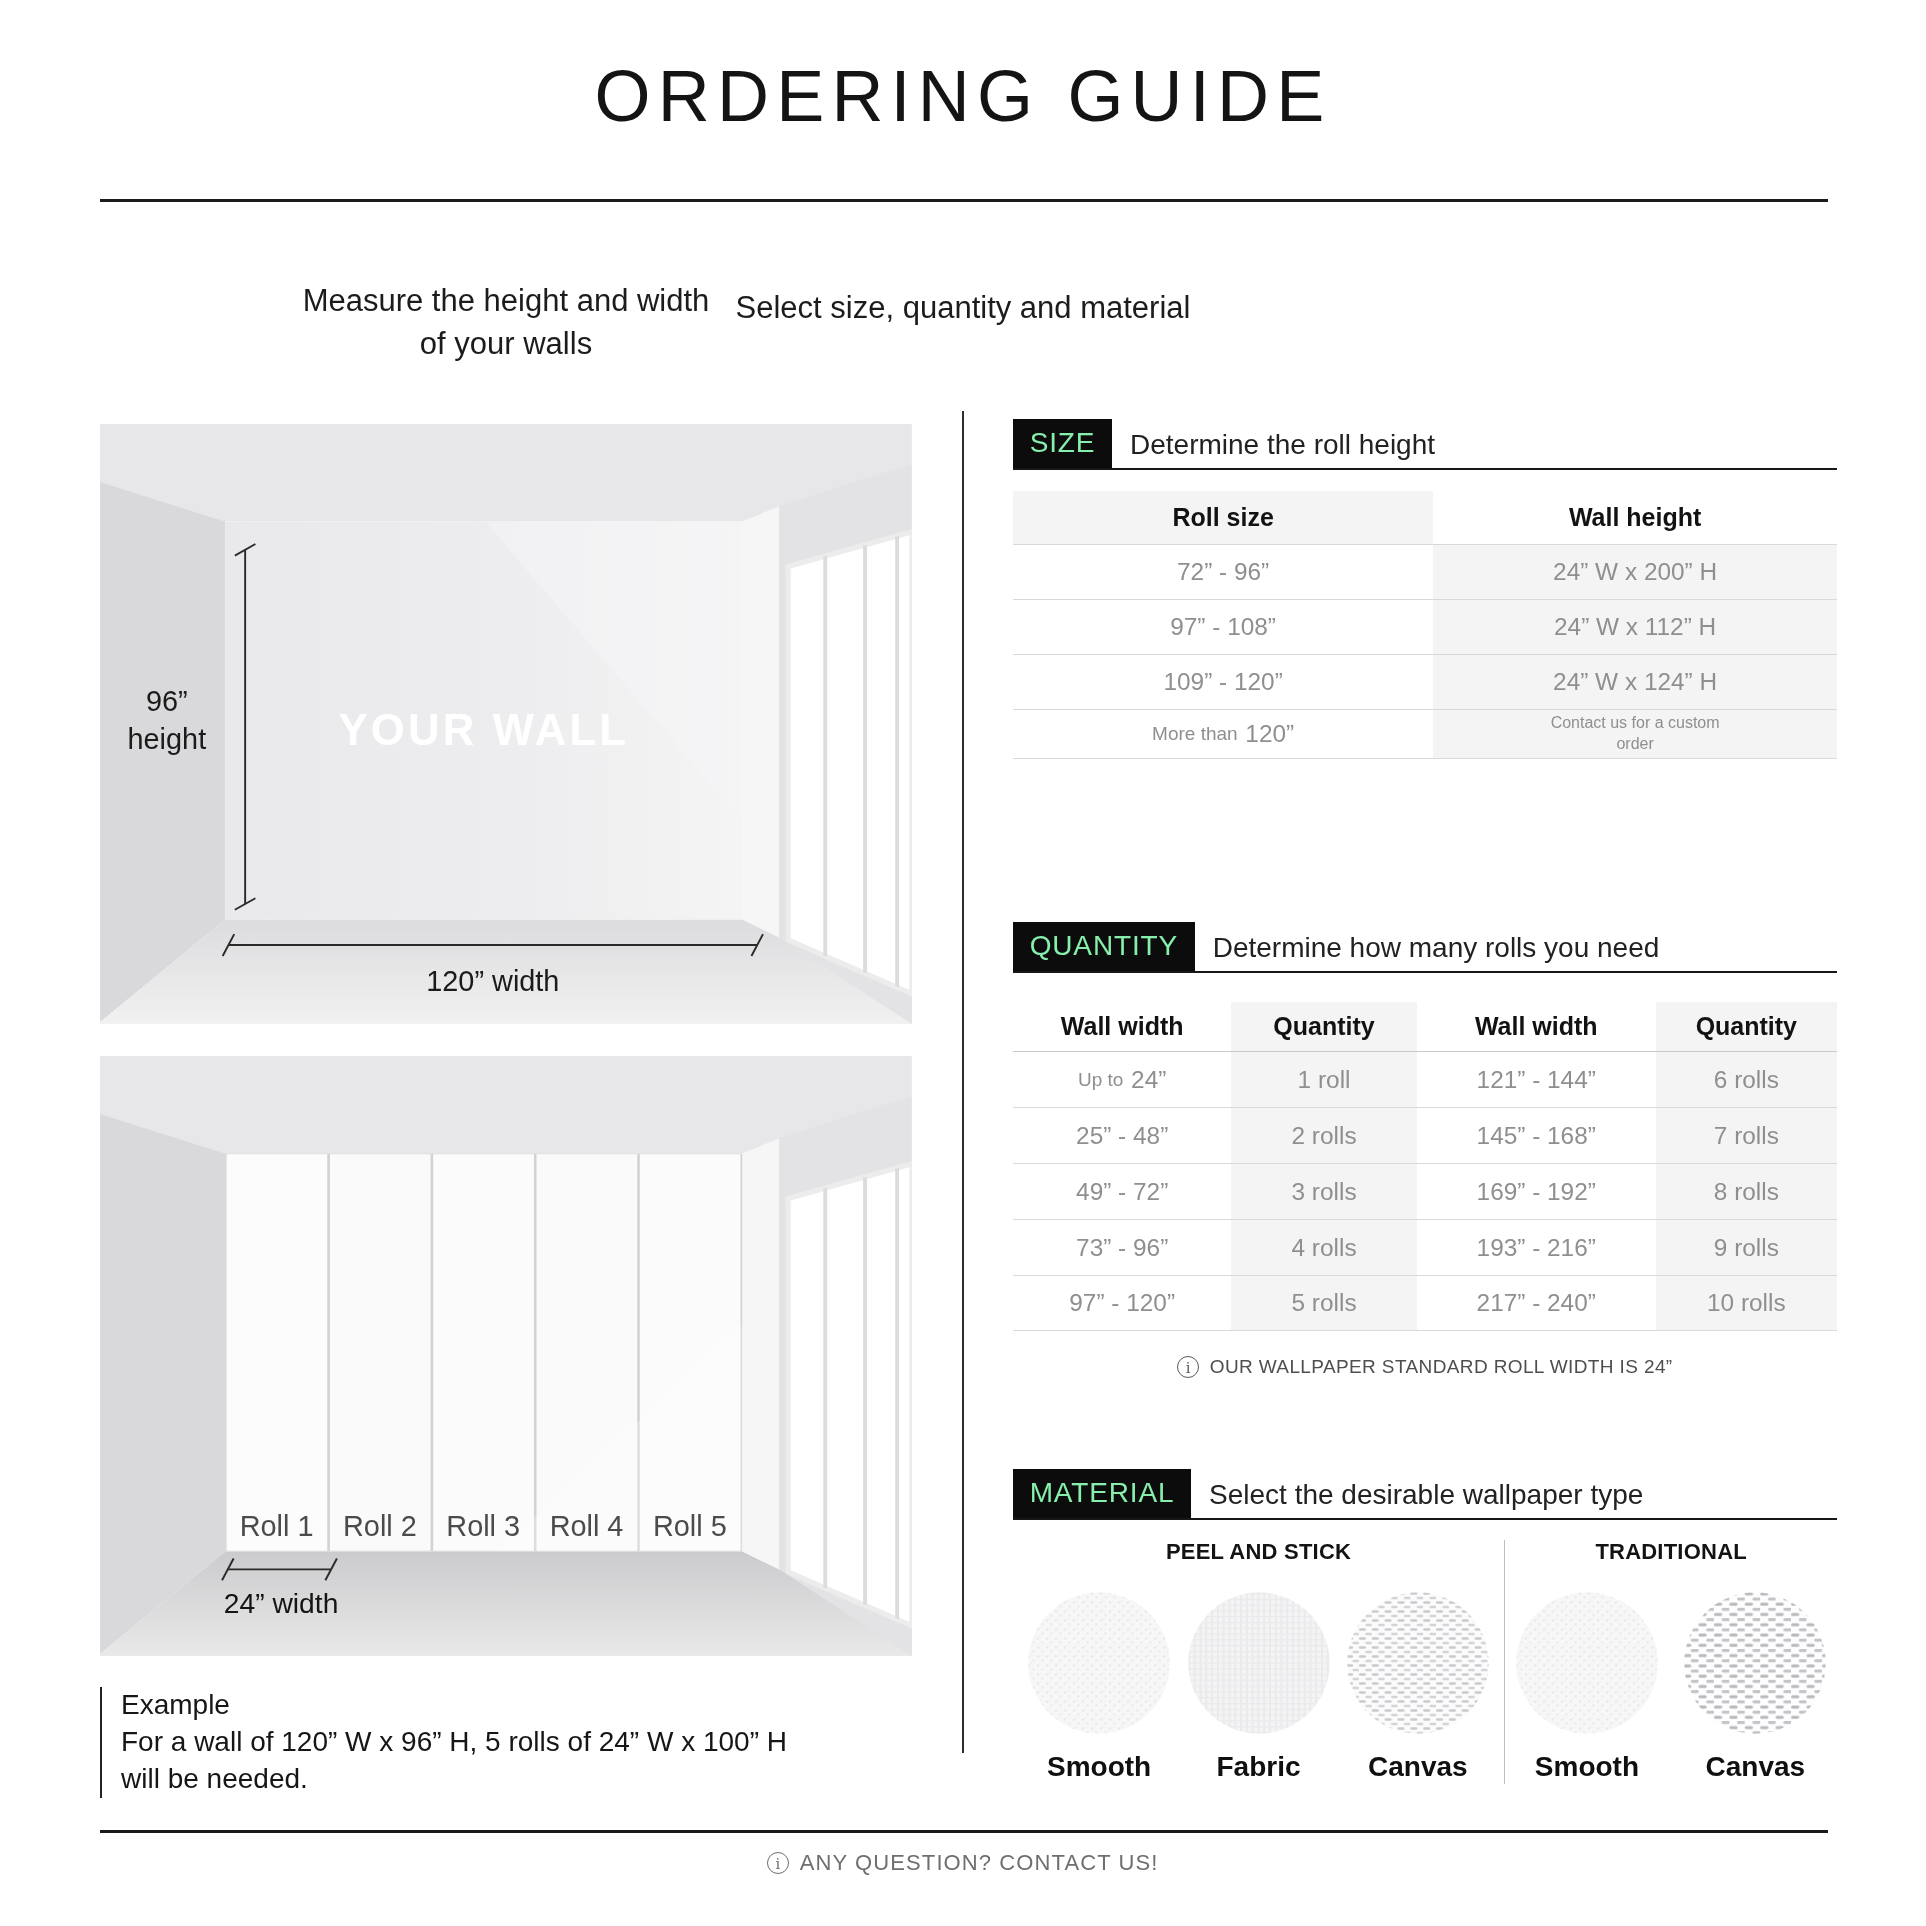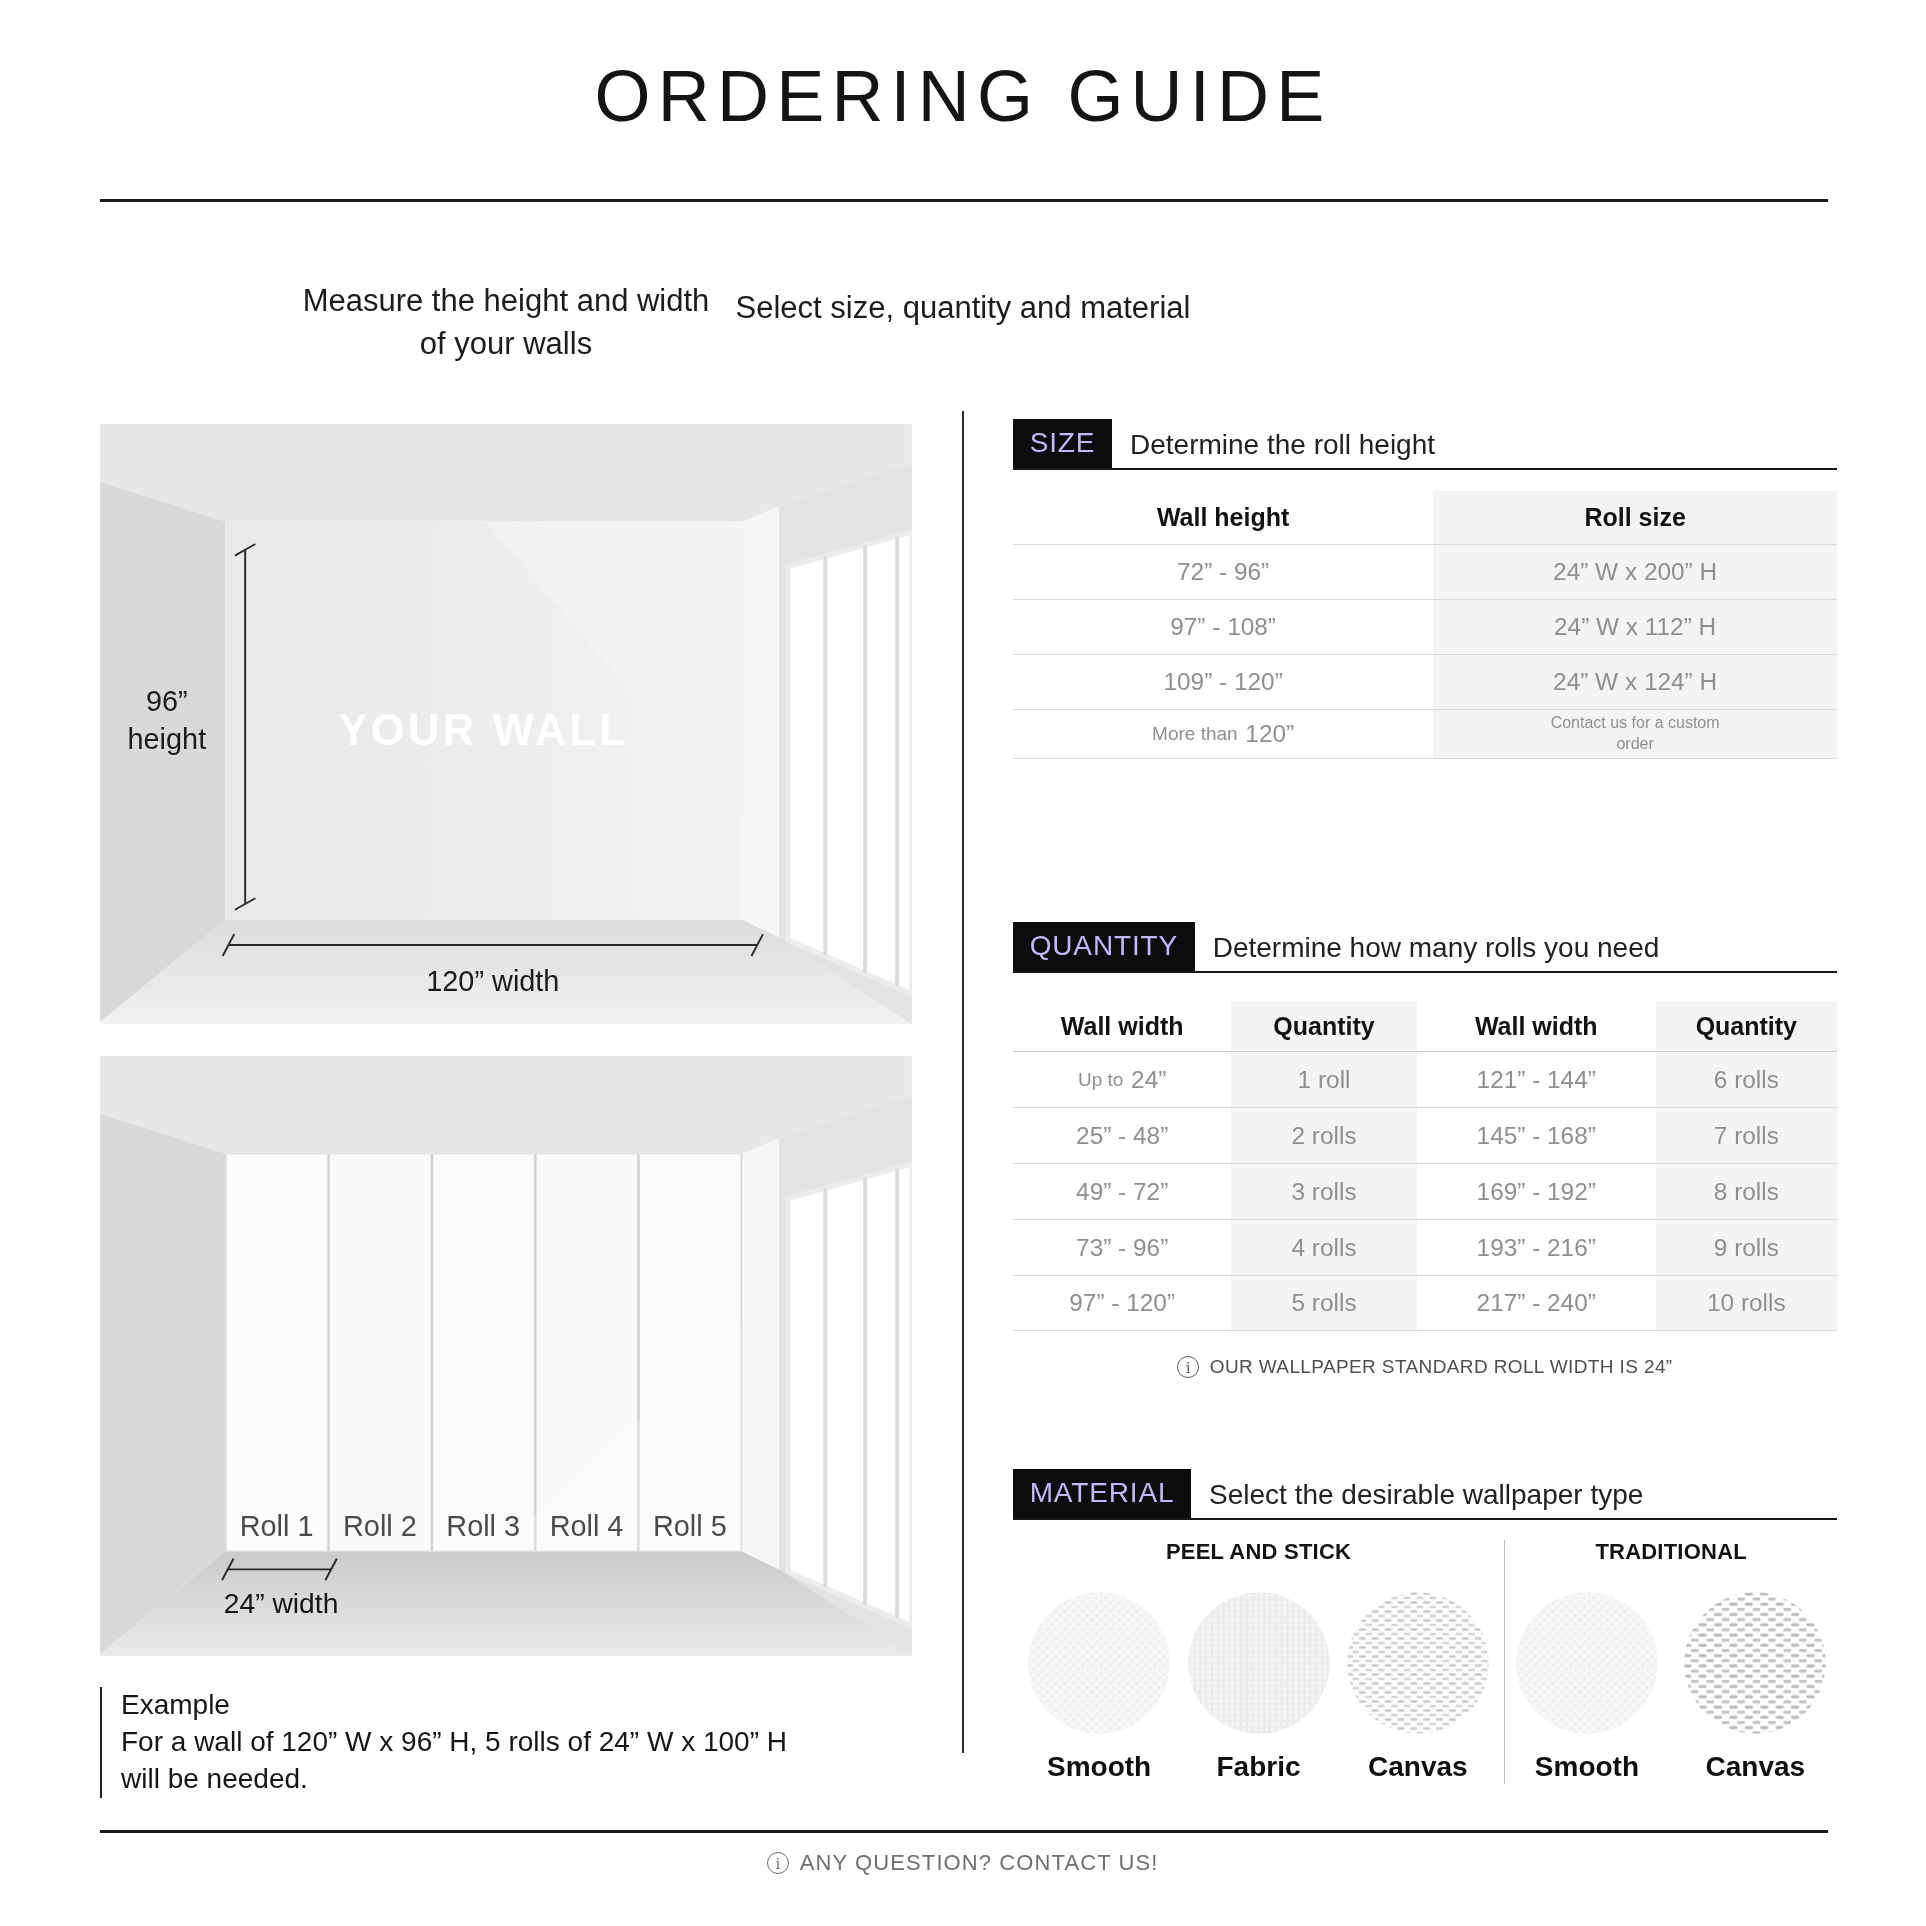--- a/index.html
+++ b/index.html
@@ -23,21 +23,21 @@
   .v-div { position:absolute; left:962px; top:411px; width:1.9px; height:1342px; background:#2d2d2d; }
 
   .room { position:absolute; left:100px; }
   #room1 { top:424px; }
   #room2 { top:1056px; }
   svg text { font-family:"Liberation Sans", sans-serif; }
 
   
   .sec-head { position:absolute; left:0; right:0; display:flex; align-items:flex-end; gap:18px;
               border-bottom:2.6px solid #171717; }
-  .badge { background:#0c0c0c; color:#c4b5fd; font-size:28px; font-weight:500;
+  .badge { background:#0c0c0c; color:#86efac; font-size:28px; font-weight:500;
            letter-spacing:.03em; padding:7.7px 16.7px 9px; }
   .sec-title { font-size:28px; color:#222222; padding-bottom:6.4px; white-space:nowrap; }
   .sh-size { top:419px; }
   .sh-qty  { top:922px; }
   .sh-mat  { top:1469px; }
 
   
   .tbl { position:absolute; left:0; right:0; }
   .size-tbl { top:491px; }
   .qty-tbl  { top:1002px; }
@@ -187,22 +187,22 @@
 
   <div class="right-col">
 
     <div class="sec-head sh-size">
       <span class="badge">SIZE</span>
       <span class="sec-title">Determine the roll height</span>
     </div>
 
     <div class="tbl size-tbl">
       <div class="t-row t-head">
+        <div class="cell head-cell shade">Roll size</div>
         <div class="cell head-cell">Wall height</div>
-        <div class="cell head-cell shade">Roll size</div>
       </div>
       <div class="t-row r">
         <div class="cell">
             <span class="val">72” - 96”</span>
           </div>
         <div class="cell shade">
             <span class="val">24” W x 200” H</span>
           </div>
       </div>
       <div class="t-row r">

